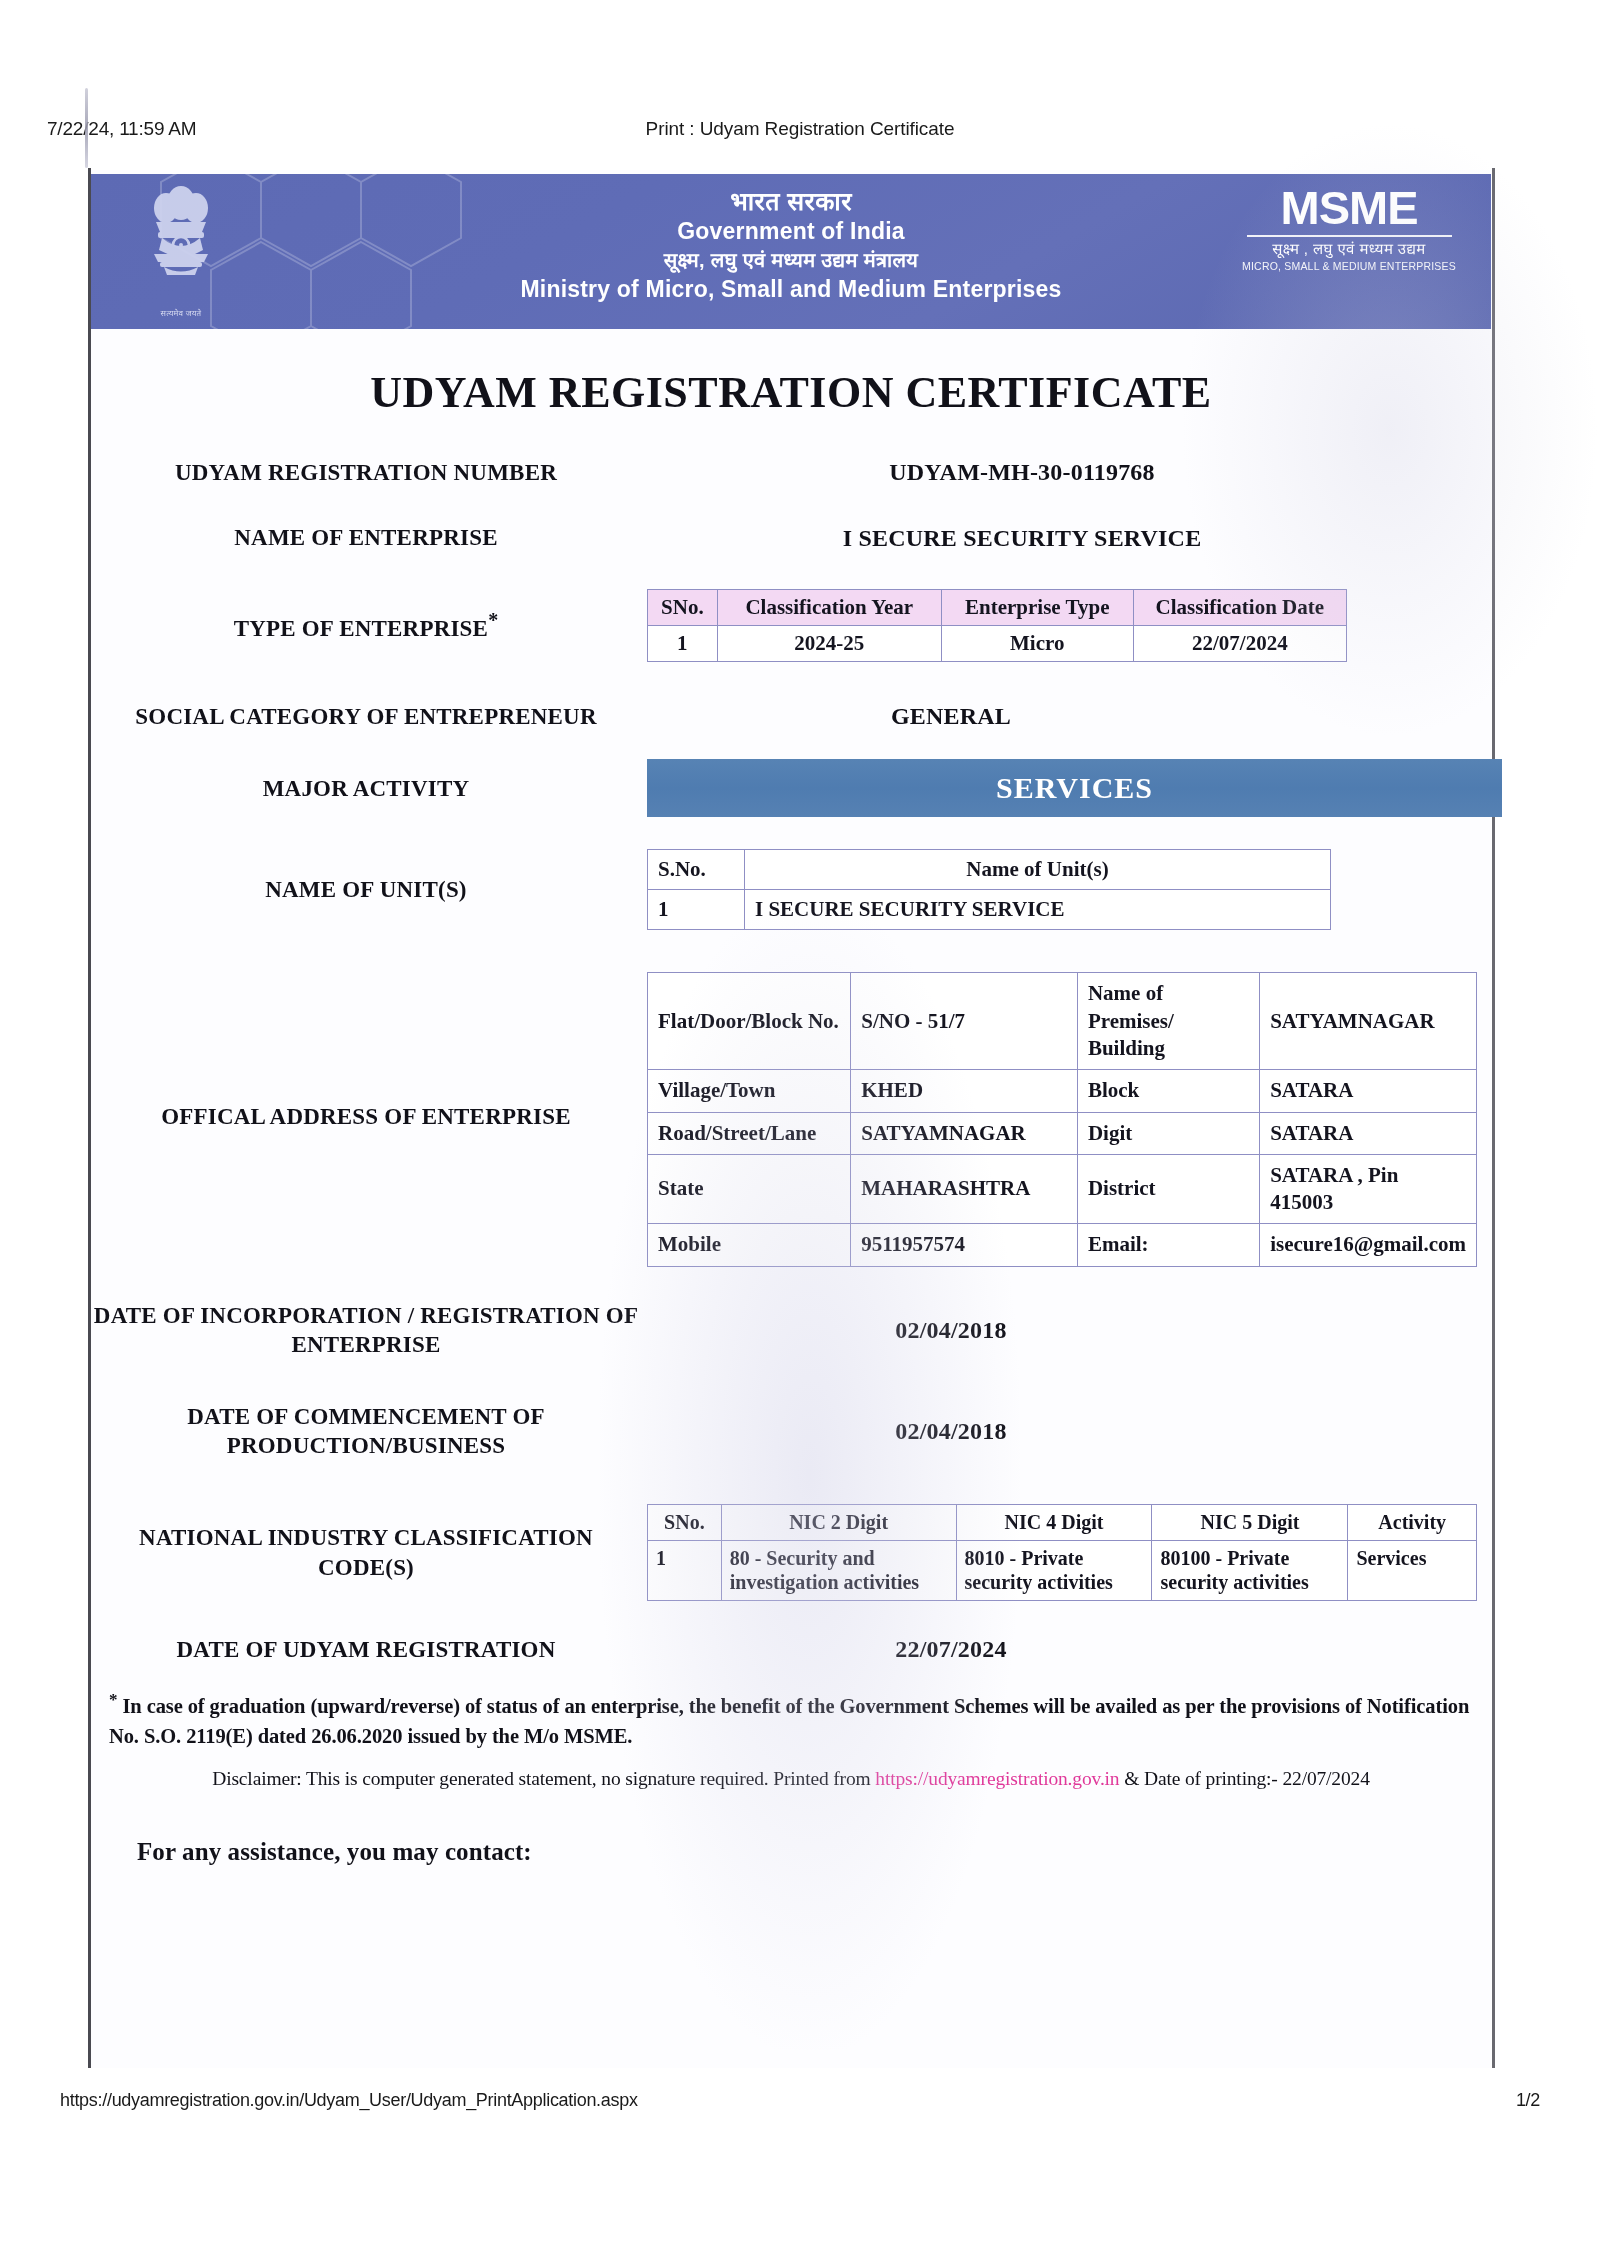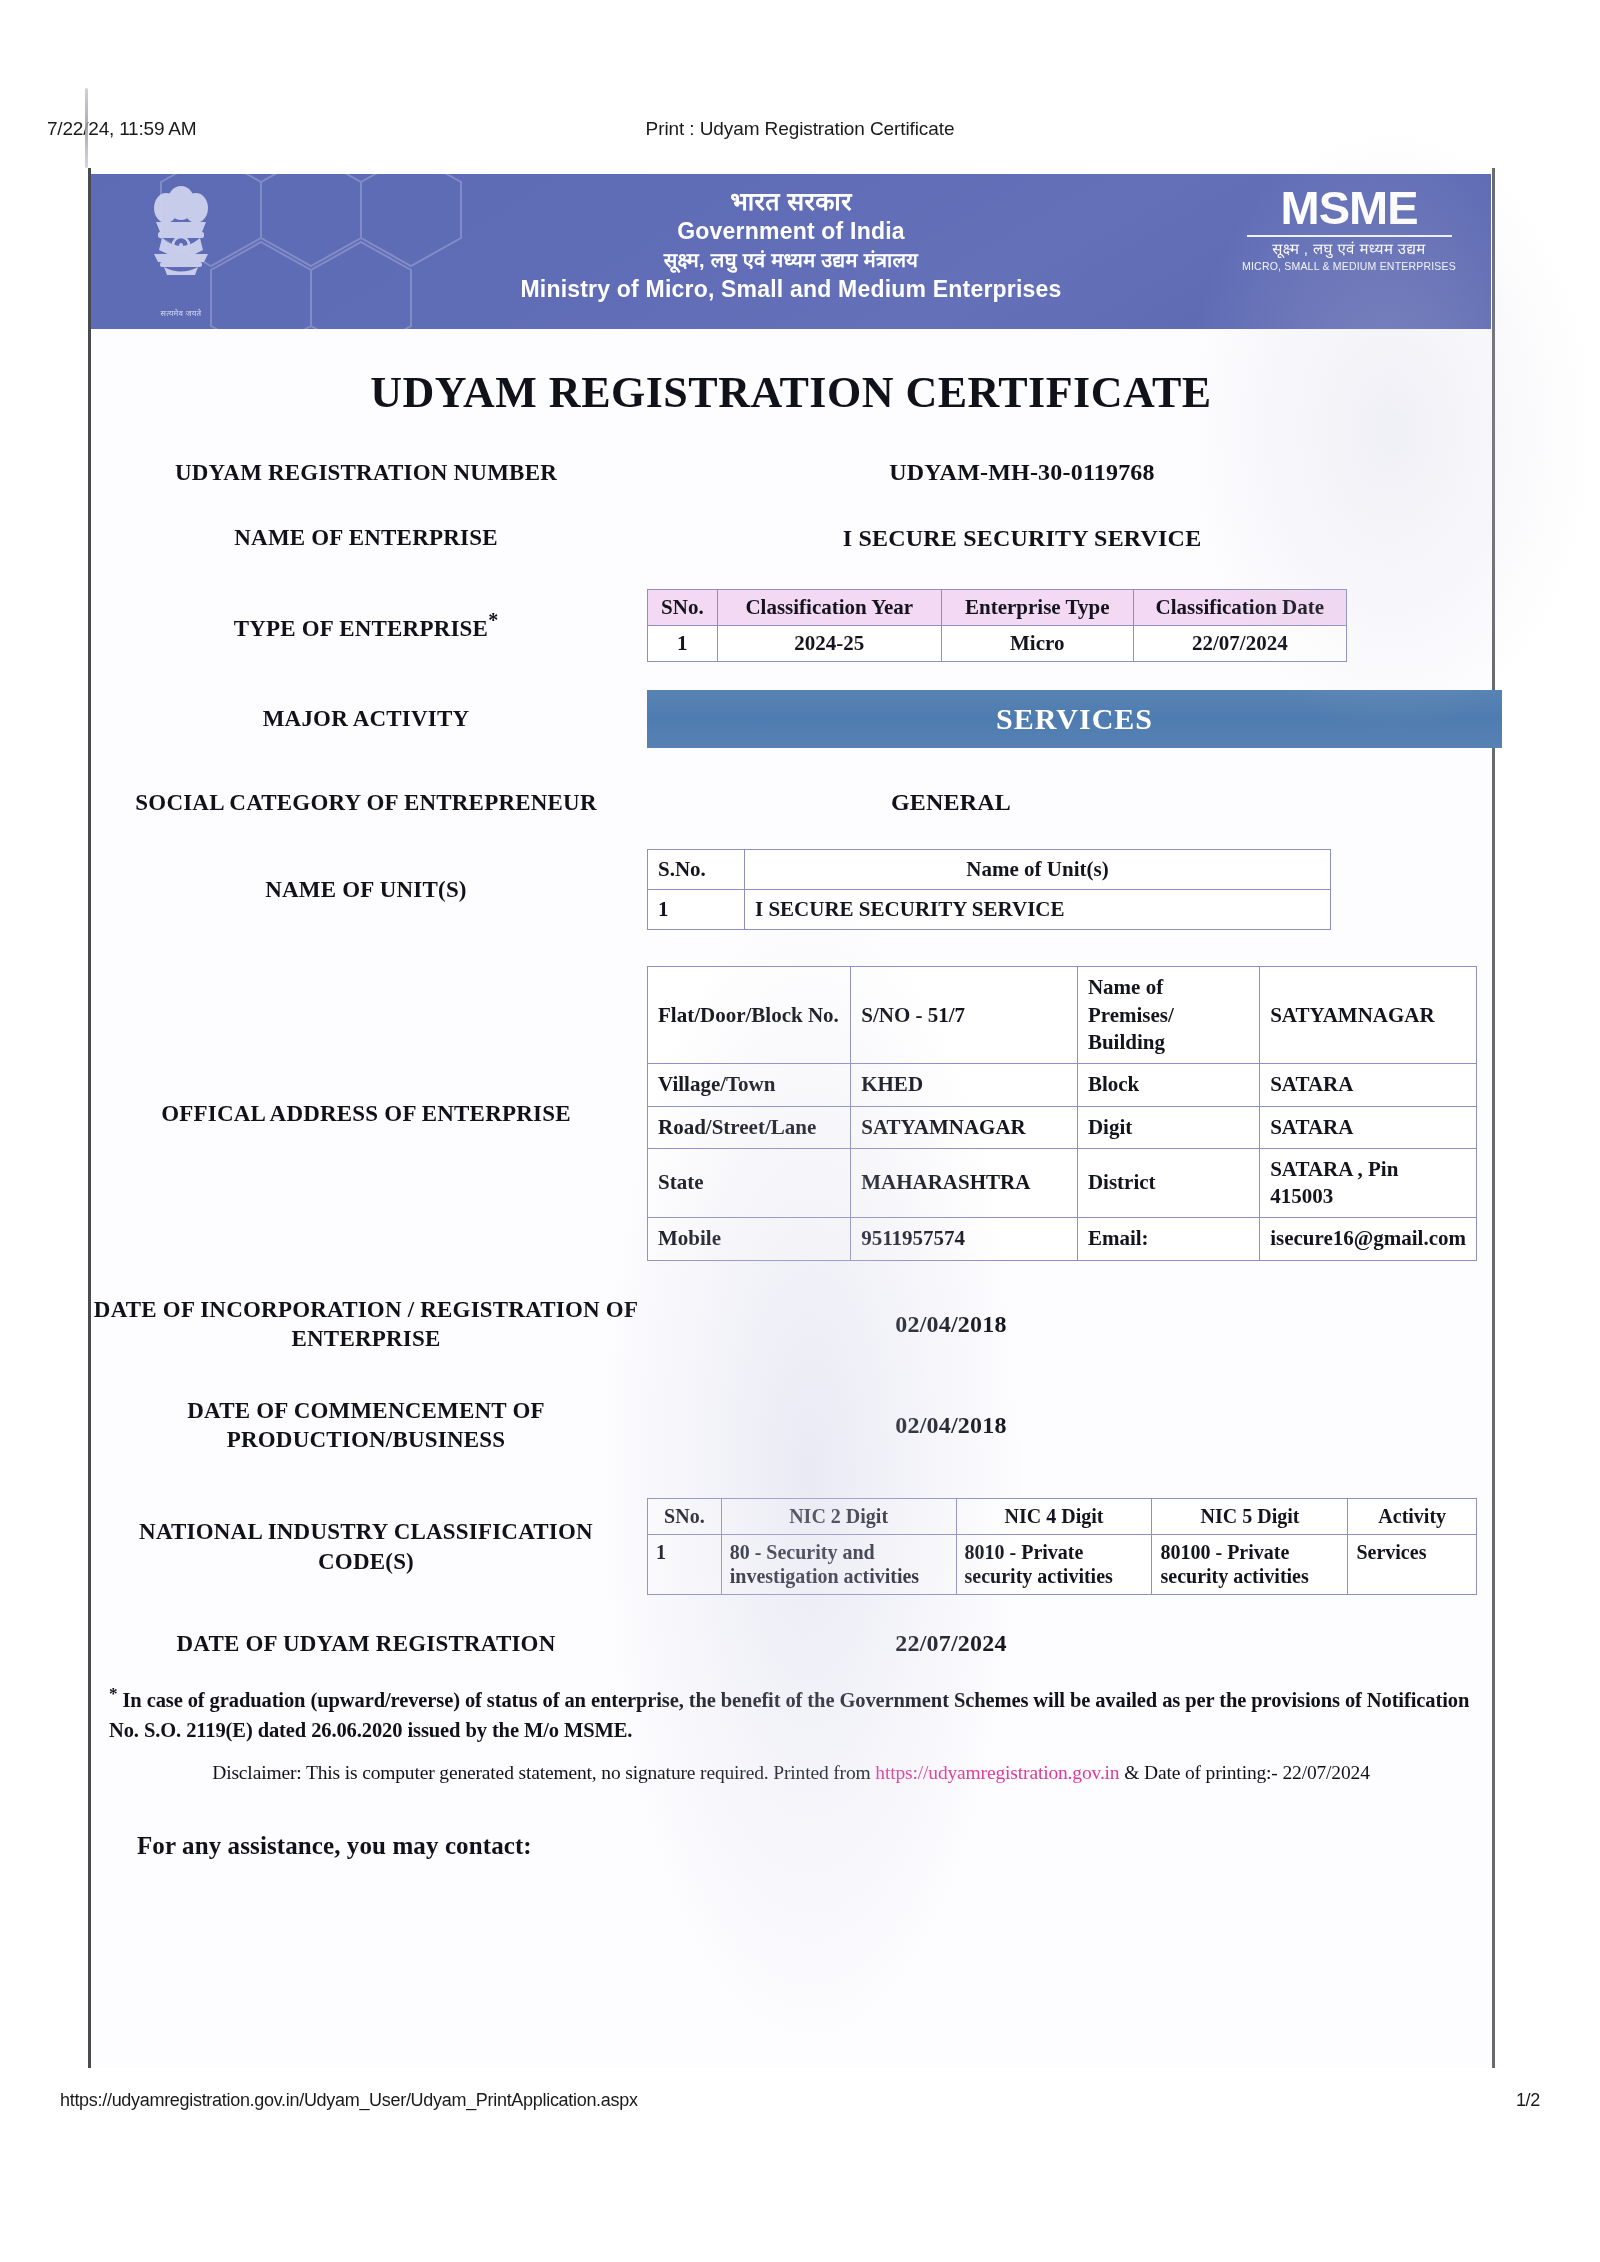--- a/index.html
+++ b/index.html
@@ -324,20 +324,21 @@
     color: #14141f;
     background: #ffffff;
   }
   .tbl-units .u-sno { width: 76px; text-align: left; }
   .tbl-units .u-name { text-align: center; }
   .tbl-units td.u-name { text-align: left; }
 
   .tbl-addr {
     width: 830px;
     margin-left: 6px;
+    margin-top: 6px;
   }
   .tbl-addr td {
     border: 1px solid #8f8fc4;
     font-size: 21px;
     font-weight: bold;
     padding: 7px 10px;
     color: #14141f;
     background: #ffffff;
     vertical-align: middle;
     line-height: 1.3;
@@ -492,30 +493,30 @@
             <td>1</td>
             <td>2024-25</td>
             <td>Micro</td>
             <td>22/07/2024</td>
           </tr>
         </tbody>
       </table>
     </div>
   </div>
 
+  <div class="row r-social">
+    <div class="lbl">SOCIAL CATEGORY OF ENTREPRENEUR</div>
+    <div class="val" style="padding-right:230px;">GENERAL</div>
+  </div>
+
   <div class="row r-major">
     <div class="lbl">MAJOR ACTIVITY</div>
     <div style="flex:1 1 auto;">
       <div class="services-bar">SERVICES</div>
     </div>
-  </div>
-
-  <div class="row r-social">
-    <div class="lbl">SOCIAL CATEGORY OF ENTREPRENEUR</div>
-    <div class="val" style="padding-right:230px;">GENERAL</div>
   </div>
 
   <div class="row r-units">
     <div class="lbl">NAME OF UNIT(S)</div>
     <div style="flex:1 1 auto;">
       <table class="tbl-units">
         <thead>
           <tr>
             <th class="u-sno">S.No.</th>
             <th class="u-name">Name of Unit(s)</th>

